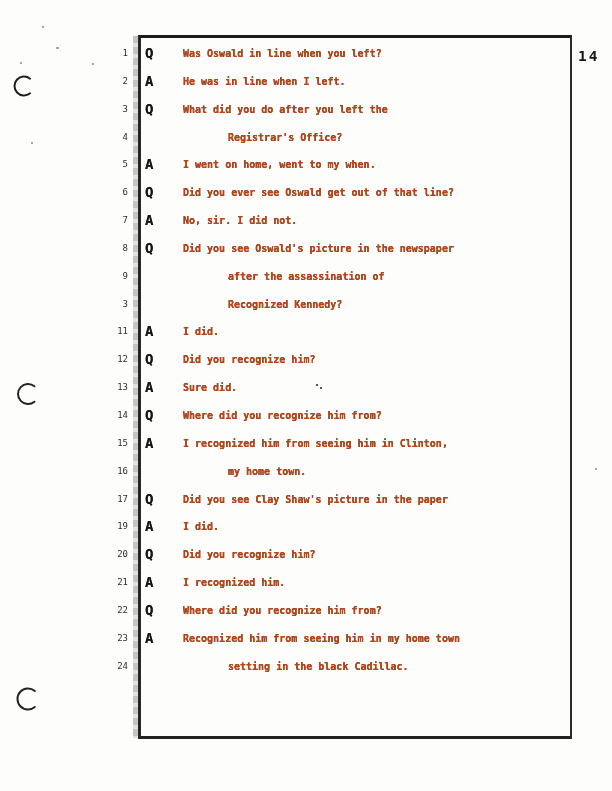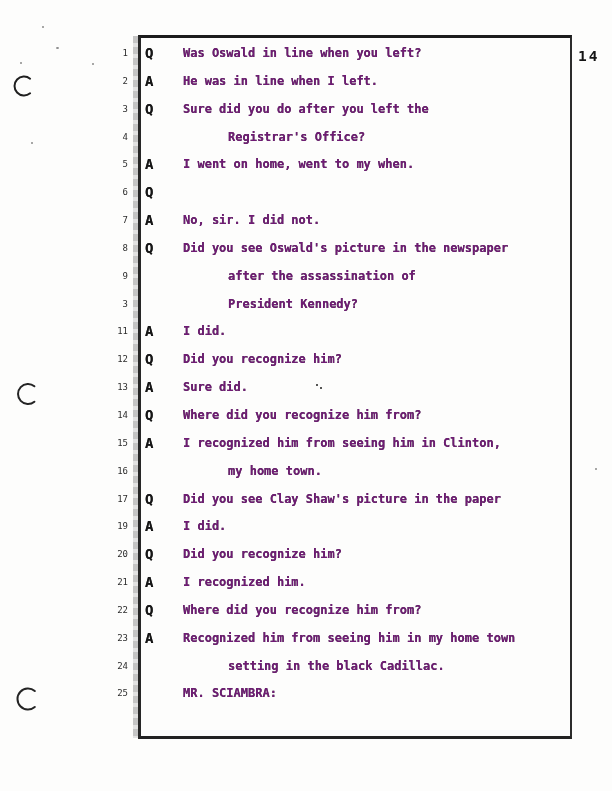--- a/index.html
+++ b/index.html
@@ -64,24 +64,24 @@
   .speaker {
     width:38px;
     font-size:14px;
     font-weight:bold;
     line-height:15px;
     color:#161616;
     text-shadow:0 0 .5px #444;
   }
   .text {
     flex:1;
-    font-size:12px;
+    font-size:10px;
     font-weight:bold;
     line-height:15px;
-    color:#701a75;
+    color:#c2410c;
     white-space:pre;
     text-shadow:0 0 .5px #444;
   }
   .text.indent { padding-left:45px; }
   .holes {
     position:absolute; inset:0;
     pointer-events:none;
   }
   .speck {
     position:absolute;
@@ -121,38 +121,39 @@
 
   <div class="row">
     <span class="num">2</span>
     <span class="speaker">A</span>
     <span class="text">He was in line when I left.</span>
   </div>
 
   <div class="row">
     <span class="num">3</span>
     <span class="speaker">Q</span>
-    <span class="text">Sure did you do after you left the</span>
+    <span class="text">What did you do after you left the</span>
   </div>
 
   <div class="row">
     <span class="num">4</span>
     <span class="speaker"></span>
     <span class="text indent">Registrar's Office?</span>
   </div>
 
   <div class="row">
     <span class="num">5</span>
     <span class="speaker">A</span>
     <span class="text">I went on home, went to my when.</span>
   </div>
 
   <div class="row">
     <span class="num">6</span>
     <span class="speaker">Q</span>
+    <span class="text">Did you ever see Oswald get out of that line?</span>
   </div>
 
   <div class="row">
     <span class="num">7</span>
     <span class="speaker">A</span>
     <span class="text">No, sir. I did not.</span>
   </div>
 
   <div class="row">
     <span class="num">8</span>
@@ -162,21 +163,21 @@
 
   <div class="row">
     <span class="num">9</span>
     <span class="speaker"></span>
     <span class="text indent">after the assassination of</span>
   </div>
 
   <div class="row">
     <span class="num">3</span>
     <span class="speaker"></span>
-    <span class="text indent">President Kennedy?</span>
+    <span class="text indent">Recognized Kennedy?</span>
   </div>
 
   <div class="row">
     <span class="num">11</span>
     <span class="speaker">A</span>
     <span class="text">I did.</span>
   </div>
 
   <div class="row">
     <span class="num">12</span>
@@ -244,20 +245,15 @@
     <span class="speaker">A</span>
     <span class="text">Recognized him from seeing him in my home town</span>
   </div>
 
   <div class="row">
     <span class="num">24</span>
     <span class="speaker"></span>
     <span class="text indent">setting in the black Cadillac.</span>
   </div>
 
-  <div class="row">
-    <span class="num">25</span>
-    <span class="speaker"></span>
-    <span class="text">MR. SCIAMBRA:</span>
-  </div>
 </div>
 
 </div>
 
 </body></html>

